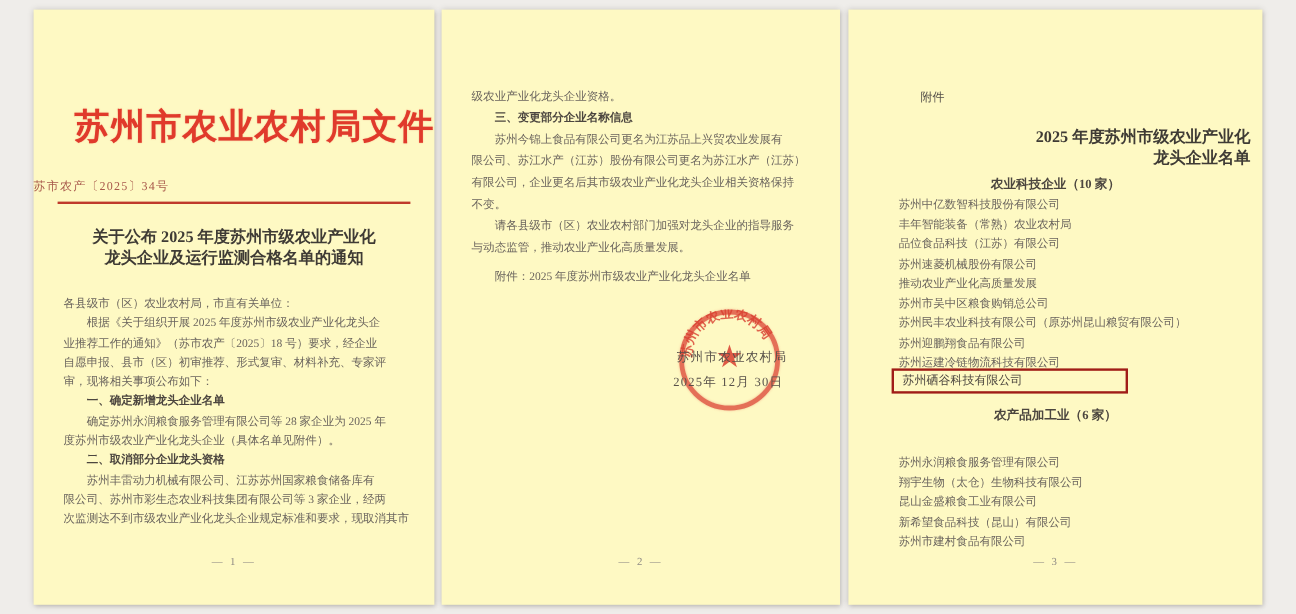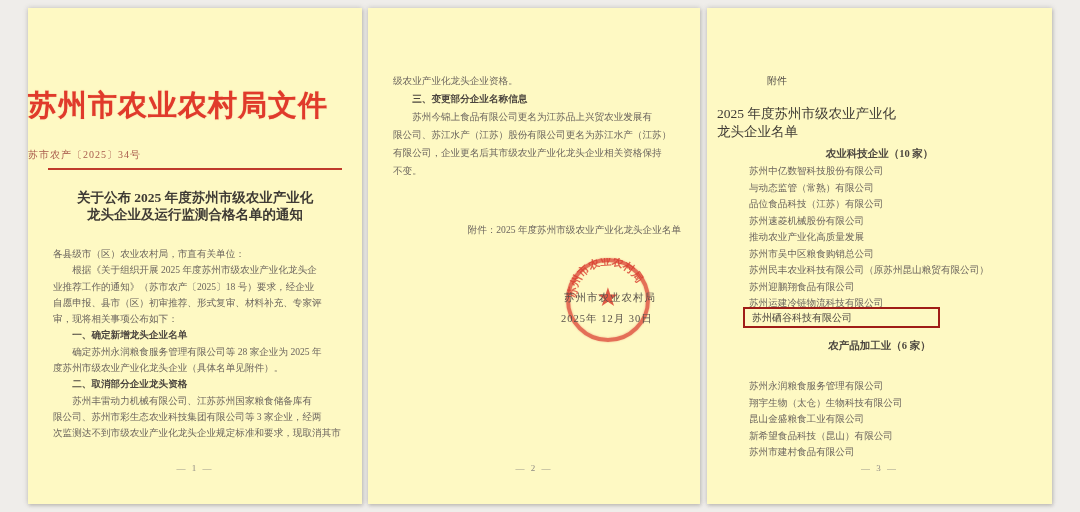--- a/index.html
+++ b/index.html
@@ -14,21 +14,21 @@
     background:#fef9c3;
     box-shadow:0 0 5px rgba(60,55,50,.25), 1px 2px 3px rgba(60,55,50,.15);
   }
   #page1{left:28px;width:334px;}
   #page2{left:368px;width:332px;}
   #page3{left:707px;width:345px;}
 
   
   .red-header{
     position:absolute;top:78px;left:0;right:0;
-    text-align:left;font-size:29px;font-weight:bold;
+    text-align:right;font-size:29px;font-weight:bold;
     color:#e03a2b;letter-spacing:1px;
     text-shadow:0 0 1px rgba(224,58,43,.55);
     white-space:nowrap;
   }
   .doc-number{
     position:absolute;top:140px;left:0;right:0;
     text-align:left;font-size:10px;color:#a8594b;
     filter:blur(.3px);letter-spacing:1px;
   }
   .red-rule{
@@ -53,21 +53,20 @@
     text-align:center;font-size:9px;color:#8e8a84;
     letter-spacing:2px;filter:blur(.25px);
   }
 
   
   #page2 .body-text{top:64px;line-height:18px;}
   .attachment-line{
     position:absolute;top:216px;left:25px;right:19px;
     font-size:9.6px;color:#6b655e;filter:blur(.33px);
     text-indent:2em;
-    text-align:right;
   }
   .seal{
     position:absolute;left:198px;top:250px;width:84px;height:84px;
     pointer-events:none;
   }
   .seal-ring{
     position:absolute;inset:0;border-radius:50%;
     border:4px solid rgba(221,72,56,.78);
     box-shadow:0 0 2px rgba(221,72,56,.4), inset 0 0 2px rgba(221,72,56,.4);
     filter:blur(.4px);
@@ -90,21 +89,21 @@
     letter-spacing:1px;white-space:nowrap;
   }
 
   
   .att-label{
     position:absolute;top:66px;left:60px;
     font-size:10px;color:#55504a;filter:blur(.3px);
   }
   .annex-title{
     position:absolute;top:97px;left:10px;right:10px;
-    text-align:left;font-size:13.5px;font-weight:normal;
+    text-align:right;font-size:13.5px;font-weight:bold;
     line-height:18px;color:#3f3b35;filter:blur(.25px);
   }
   .section-head{
     position:absolute;left:0;right:0;text-align:center;
     font-size:10.5px;font-weight:bold;color:#4c463f;filter:blur(.3px);
   }
   #sec1-head{top:139px;}
   #sec2-head{top:331px;}
   .company-list{
     position:absolute;left:42px;right:14px;
@@ -155,20 +154,24 @@
 
 <div class="page" id="page2">
   <div class="body-text">
     <div>级农业产业化龙头企业资格。</div>
     <div class="b-head">三、变更部分企业名称信息</div>
     <div class="para">
         <div>苏州今锦上食品有限公司更名为江苏品上兴贸农业发展有</div>
         <div>限公司、苏江水产（江苏）股份有限公司更名为苏江水产（江苏）</div>
         <div>有限公司，企业更名后其市级农业产业化龙头企业相关资格保持</div>
         <div>不变。</div>
+      </div>
+    <div class="para">
+        <div>请各县级市（区）农业农村部门加强对龙头企业的指导服务</div>
+        <div>与动态监管，推动农业产业化高质量发展。</div>
       </div>
   </div>
   <div class="attachment-line">附件：2025 年度苏州市级农业产业化龙头企业名单</div>
 
   <div class="seal">
     <div class="seal-ring"></div>
     <svg class="seal-arc" viewBox="0 0 84 84">
       <defs>
           <path id="arcpath" d="M 12,50 A 32,32 0 1 1 72,50" fill="none"></path>
         </defs>
@@ -183,21 +186,21 @@
 
 <div class="page" id="page3">
   <div class="att-label">附件</div>
   <div class="annex-title">
     <div>2025 年度苏州市级农业产业化</div>
     <div>龙头企业名单</div>
   </div>
   <div class="section-head" id="sec1-head">农业科技企业（10 家）</div>
   <div class="company-list" id="list1">
       <div>苏州中亿数智科技股份有限公司</div>
-      <div>与动态监管（常熟）有限公司</div>
+      <div>丰年智能装备（常熟）农业农村局</div>
       <div>品位食品科技（江苏）有限公司</div>
       <div>苏州速菱机械股份有限公司</div>
       <div>推动农业产业化高质量发展</div>
       <div>苏州市吴中区粮食购销总公司</div>
       <div>苏州民丰农业科技有限公司（原苏州昆山粮贸有限公司）</div>
       <div>苏州迎鹏翔食品有限公司</div>
       <div>苏州运建冷链物流科技有限公司</div>
     </div>
   <div class="highlight-box">苏州硒谷科技有限公司</div>
   <div class="section-head" id="sec2-head">农产品加工业（6 家）</div>

